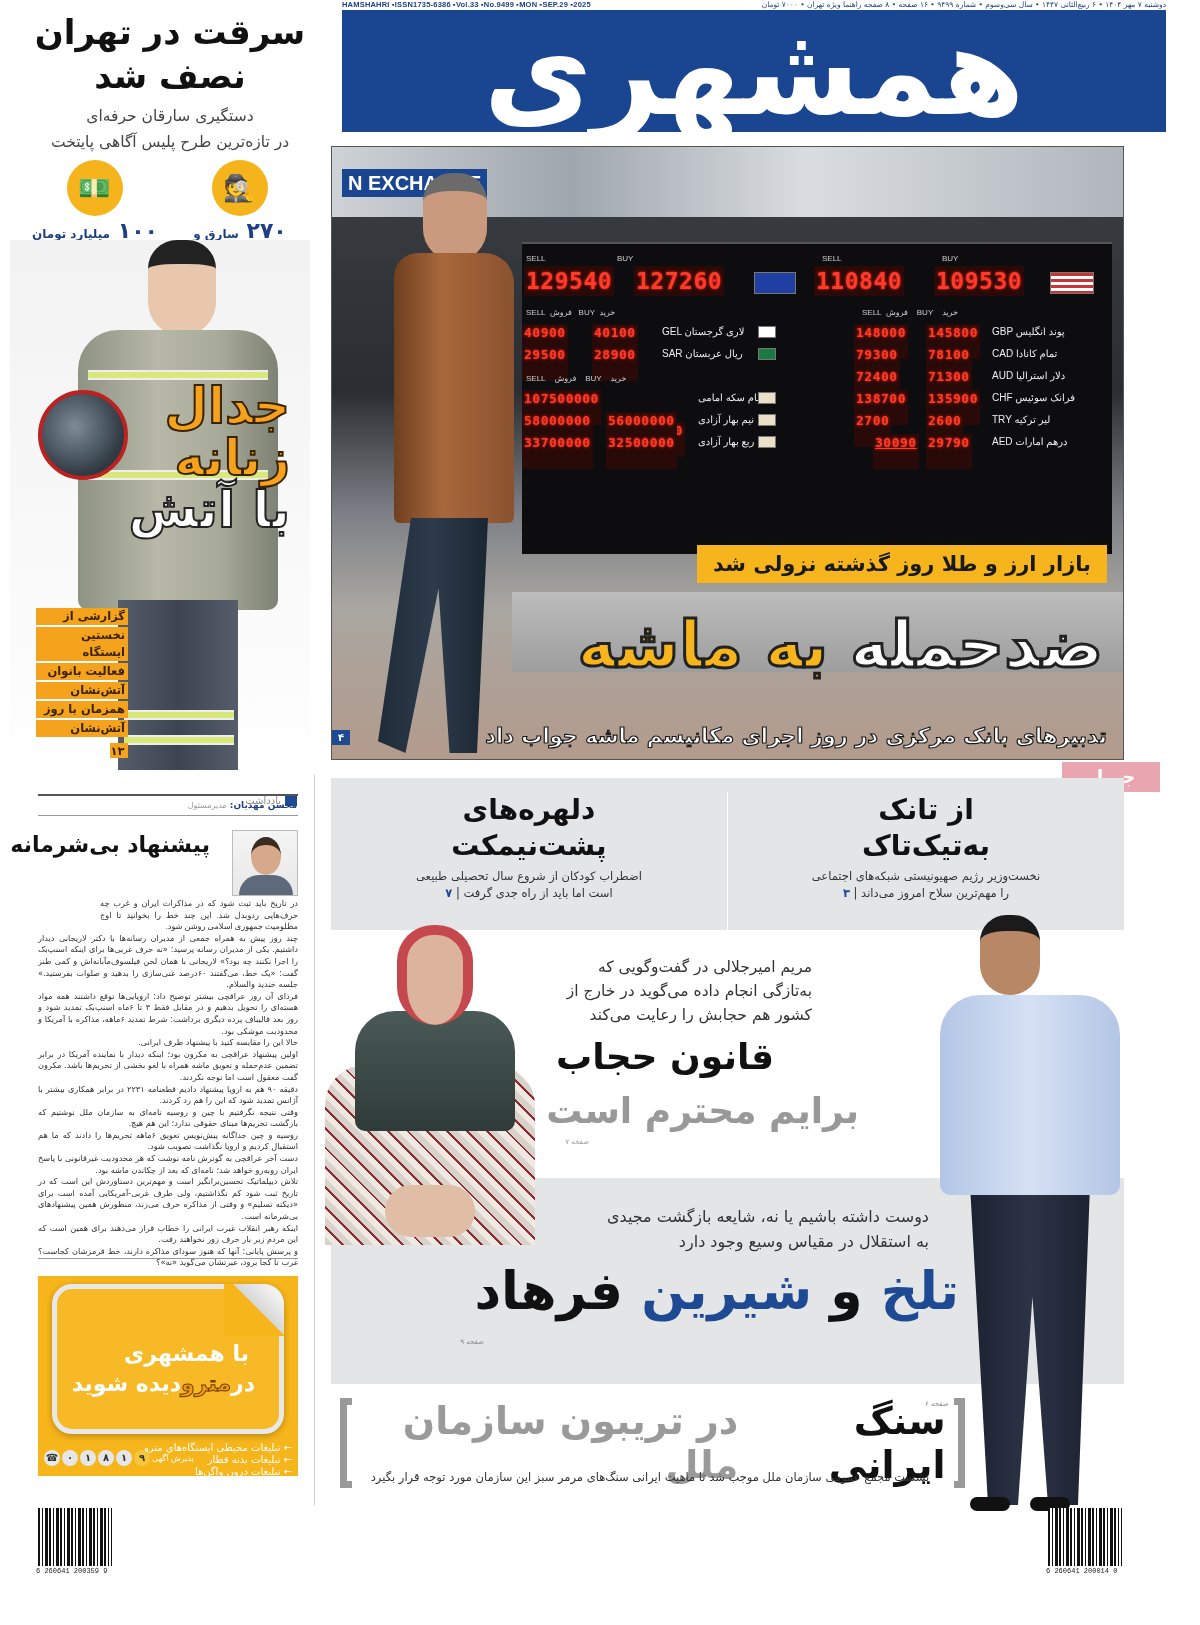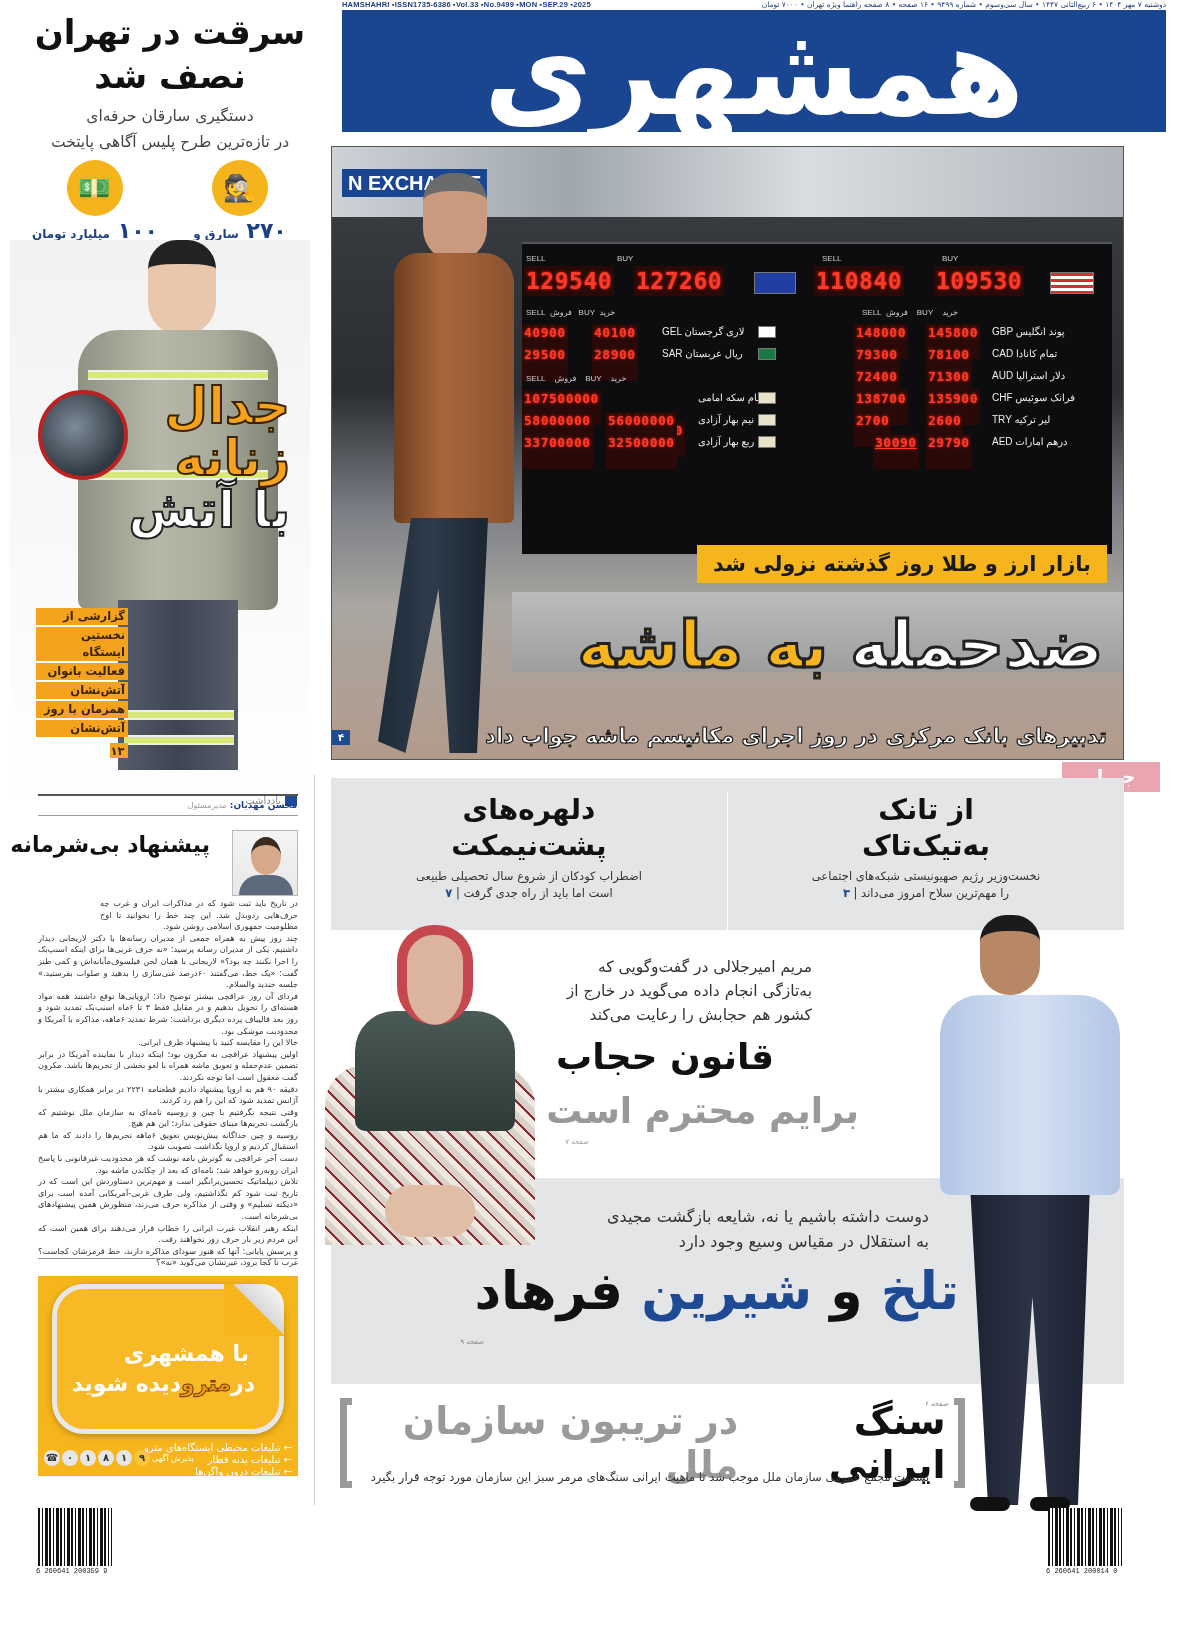--- a/index.html
+++ b/index.html
@@ -45,21 +45,21 @@
   .author { top: 800px; font-size: 9px; color: #1d3f86; font-weight: bold; }
   .author span { color: #999; font-weight: normal; font-size: 8px; }
   .op-title { top: 828px; right: 90px; font-weight: bold; font-size: 22px; line-height: 34px; color: #111; }
   .op-photo { top: 830px; left: 232px; width: 66px; height: 66px; border: 1px solid #bbb; background: linear-gradient(#f4f4f4,#e8e8e8); overflow: hidden; }
   .op-photo .head { position:absolute; left: 18px; top: 6px; width: 30px; height: 38px; border-radius: 50%; background: #d6a98b; border-top: 8px solid #3a2a20; }
   .op-photo .shirt { position:absolute; left: 6px; top: 44px; width: 54px; height: 30px; background: #5d6a7c; border-radius: 20px 20px 0 0; }
   .op-body { top: 898px; font-size: 8.2px; line-height: 11.6px; color: #333; text-align: justify; }
   .op-body p { margin: 0; }
 
   .ad { left: 38px; top: 1276px; width: 260px; height: 200px; background: #f6b51a; }
-  .ad-card { position:absolute; left: 14px; top: 8px; width: 232px; height: 150px; background: #f7b925; border-radius: 32px; border: 5px solid #e8e8e8; box-shadow: 0 2px 6px rgba(0,0,0,.25); }
+  .ad-card { position:absolute; left: 14px; top: 8px; width: 232px; height: 150px; background: #f7b925; border-radius: 20px; border: 5px solid #e8e8e8; box-shadow: 0 2px 6px rgba(0,0,0,.25); }
   .ad-curl { position:absolute; right: -5px; top: -5px; width: 60px; height: 52px; background: linear-gradient(225deg,#ffffff 0%, #d7d7d7 45%, #f6b51a 46%); border-top-right-radius: 22px; }
   .ad-line1 { position:absolute; right: 30px; top: 52px; color: #fff; font-weight: bold; font-size: 22px; }
   .ad-line2 { position:absolute; right: 24px; top: 82px; color: #fff; font-weight: bold; font-size: 22px; }
   .ad-line2 b { color: #f29a11; -webkit-text-stroke: 1px #6b3b00; }
   .ad-list { position:absolute; right: 6px; top: 166px; font-size: 10px; line-height: 12px; color: #fff; text-align: right; }
   .ad-list div::before { content: "← "; }
   .ad-phone { position:absolute; left: 6px; top: 174px; display: flex; align-items: center; gap: 2px; font-size: 8px; color: #fff; direction: ltr; }
   .ad-phone .d { width: 16px; height: 16px; border-radius: 50%; background: #e6e6e6; color: #333; font-size: 10px; text-align: center; line-height: 16px; font-weight: bold; }
   .ad-phone .d.y { background: #f6c73a; }
 
@@ -203,21 +203,21 @@
 <div class="abs author" style="right:903px;">
   <span style="color:#1d3f86;font-weight:bold;font-size:9px;">محسن مهدیان:</span> <span>مدیرمسئول</span>
 </div>
 <div class="abs rule" style="left:38px; top:815px; width:260px;"></div>
 <div class="abs op-title" style="right:990px;">پیشنهاد بی‌شرمانه</div>
 <div class="abs op-photo">
   <div class="head"></div>
     <div class="shirt"></div>
 </div>
 <div class="abs op-body" style="left:38px; width:260px;">
-  <p style="padding-right:0; margin-left:62px;">در تاریخ باید ثبت شود که در مذاکرات ایران و غرب چه حرف‌هایی ردوبدل شد. این چند خط را بخوانید تا اوج مظلومیت جمهوری اسلامی روشن شود.</p>
+  <p style="padding-right:0; margin-left:62px;font-family:Liberation Serif, serif;">در تاریخ باید ثبت شود که در مذاکرات ایران و غرب چه حرف‌هایی ردوبدل شد. این چند خط را بخوانید تا اوج مظلومیت جمهوری اسلامی روشن شود.</p>
   <p>چند روز پیش به همراه جمعی از مدیران رسانه‌ها با دکتر لاریجانی دیدار داشتیم. یکی از مدیران رسانه پرسید: «نه حرف غربی‌ها برای اینکه اسنپ‌بک را اجرا نکنند چه بود؟» لاریجانی با همان لحن فیلسوف‌مآبانه‌اش و کمی طنز گفت: «یک خط، می‌گفتند ۶۰درصد غنی‌سازی را بدهید و صلوات بفرستید.» جلسه خندید والسلام.</p>
   <p>فردای آن روز عراقچی بیشتر توضیح داد: اروپایی‌ها توقع داشتند همه مواد هسته‌ای را تحویل بدهیم و در مقابل فقط ۳ تا ۶ماه اسنپ‌بک تمدید شود و روز بعد قالیباف پرده دیگری برداشت: شرط تمدید ۶ماهه، مذاکره با آمریکا و محدودیت موشکی بود.</p>
   <p>حالا این را مقایسه کنید با پیشنهاد طرف ایرانی.</p>
   <p>اولین پیشنهاد عراقچی به مکرون بود؛ اینکه دیدار با نماینده آمریکا در برابر تضمین عدم‌حمله و تعویق ماشه همراه با لغو بخشی از تحریم‌ها باشد. مکرون گفت معقول است اما توجه نکردند.</p>
   <p>دقیقه ۹۰ هم به اروپا پیشنهاد دادیم قطعنامه ۲۲۳۱ در برابر همکاری بیشتر با آژانس تمدید شود که این را هم رد کردند.</p>
   <p>وقتی نتیجه نگرفتیم با چین و روسیه نامه‌ای به سازمان ملل نوشتیم که بازگشت تحریم‌ها مبنای حقوقی ندارد؛ این هم هیچ.</p>
   <p>روسیه و چین جداگانه پیش‌نویس تعویق ۶ماهه تحریم‌ها را دادند که ما هم استقبال کردیم و اروپا نگذاشت تصویب شود.</p>
   <p>دست آخر عراقچی به گوترش نامه نوشت که هر محدودیت غیرقانونی با پاسخ ایران روبه‌رو خواهد شد؛ نامه‌ای که بعد از چکاندن ماشه بود.</p>
   <p>تلاش دیپلماتیک تحسین‌برانگیز است و مهم‌ترین دستاوردش این است که در تاریخ ثبت شود کم نگذاشتیم، ولی طرف غربی-آمریکایی آمده است برای «دیکته تسلیم» و وقتی از مذاکره حرف می‌زند، منظورش همین پیشنهادهای بی‌شرمانه است.</p>
   <p>اینکه رهبر انقلاب غیرت ایرانی را خطاب قرار می‌دهند برای همین است که این مردم زیر بار حرف زور نخواهند رفت.</p>

